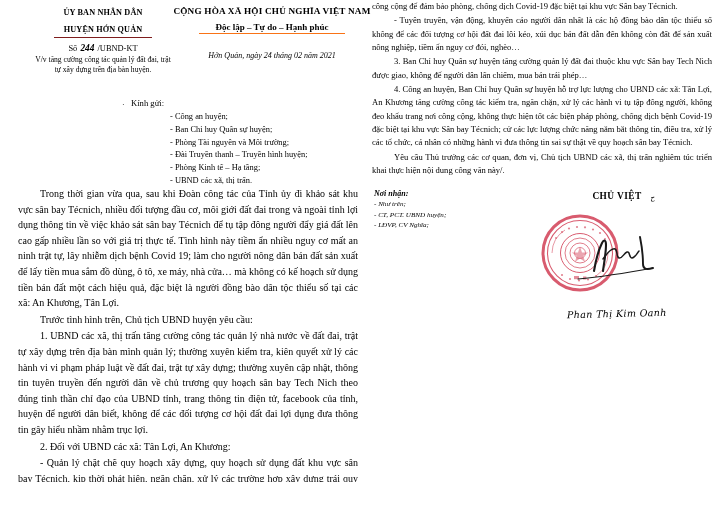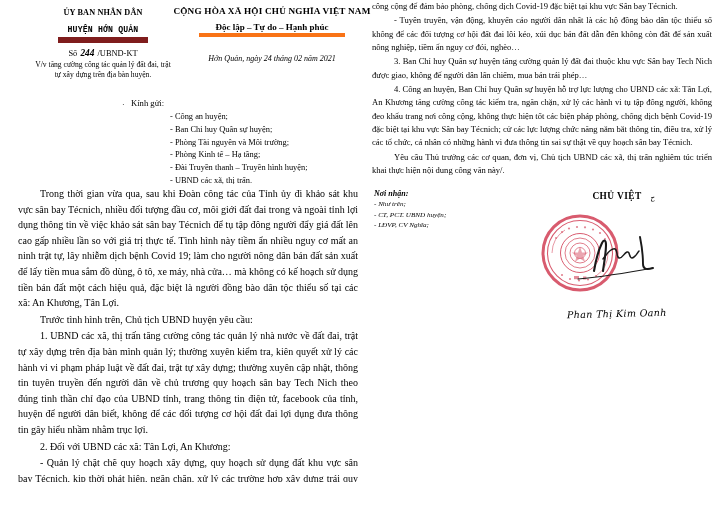--- a/index.html
+++ b/index.html
@@ -44,23 +44,22 @@
   }
   .org-line1, .org-line2 {
     font-size: 8.2px;
     font-weight: bold;
     letter-spacing: .15px;
     line-height: 1.25;
     white-space: nowrap;
   }
   .org-line2 {
     display: inline-block;
-    border-bottom: 6px solid #7f1d1d;
+    border-bottom: 1px solid #7f1d1d;
     padding: 0 10px 1px 10px;
-    font-family: Liberation Mono, monospace;
   }
   .docnum {
     margin-top: 5px;
     font-size: 8.4px;
     white-space: nowrap;
   }
   .docnum .num {
     font-family: "Liberation Serif", serif;
     font-weight: bold;
     font-size: 9.4px;
@@ -85,21 +84,21 @@
     font-size: 9.2px;
     font-weight: bold;
     letter-spacing: .2px;
     white-space: nowrap;
   }
   .nation-line2 {
     margin-top: 2px;
     font-size: 9px;
     font-weight: bold;
     display: inline-block;
-    border-bottom: 4px solid #f97316;
+    border-bottom: 1px solid #f97316;
     padding: 0 16px 1px 16px;
     white-space: nowrap;
   }
   .dateline {
     margin-top: 17px;
     font-size: 8px;
     font-style: italic;
     white-space: nowrap;
   }
 
@@ -250,22 +249,22 @@
 
     </div>
 
     <div class="kinhgui-wrap">
       <span class="kinhgui-dot">·</span>
       <div class="kinhgui-label">Kính gửi:</div>
       <ul class="kinhgui-list">
         <li>- Công an huyện;</li>
         <li>- Ban Chỉ huy Quân sự huyện;</li>
         <li>- Phòng Tài nguyên và Môi trường;</li>
+        <li>- Đài Truyền thanh – Truyền hình huyện;</li>
         <li>- Phòng Kinh tế –  Hạ tầng;</li>
-        <li>- Đài Truyền thanh – Truyền hình huyện;</li>
         <li>- UBND các xã, thị trấn.</li>
       </ul>
     </div>
 
     <div class="body-text">
       <p>Trong thời gian vừa qua, sau khi Đoàn công tác của Tỉnh ủy đi khảo sát khu vực sân bay Técnich, nhiều đối tượng đầu cơ, môi giới đất đai trong và ngoài tỉnh lợi dụng thông tin về việc khảo sát sân bay Técnich để tụ tập đông người đẩy giá đất lên cao gấp nhiều lần so với giá trị thực tế. Tình hình này tiềm ẩn nhiều nguy cơ mất an ninh trật tự, lây nhiễm dịch bệnh Covid 19; làm cho người nông dân bán đất sản xuất để lấy tiền mua sắm đồ dùng, ô tô, xe máy, nhà cửa… mà không có kế hoạch sử dụng tiền bán đất một cách hiệu quả, đặc biệt là người đồng bào dân tộc thiểu số tại các xã: An Khương, Tân Lợi.</p>
       <p>Trước tình hình trên, Chủ tịch UBND huyện yêu cầu:</p>
       <p>1. UBND các xã, thị trấn tăng cường công tác quản lý nhà nước về đất đai, trật tự xây dựng trên địa bàn mình quản lý; thường xuyên kiểm tra, kiên quyết xử lý các hành vi vi phạm pháp luật về đất đai, trật tự xây dựng; thường xuyên cập nhật, thông tin tuyên truyền đến người dân về chủ trương quy hoạch sân bay Tech Nich theo đúng tinh thần chỉ đạo của UBND tỉnh, trang thông tin điện tử, facebook của tỉnh, huyện để người dân biết, không để các đối tượng cơ hội đất đai lợi dụng đưa thông tin gây hiểu nhầm nhằm trục lợi.</p>
       <p>2. Đối với UBND các xã: Tân Lợi, An Khương:</p>
       <p>- Quản lý chặt chẽ quy hoạch xây dựng, quy hoạch sử dụng đất khu vực sân bay Técnich, kịp thời phát hiện, ngăn chặn, xử lý các trường hợp xây dựng trái quy định, sử dụng đất sai mục đích, các hành vi vi phạm pháp luật về đất đai tại khu vực sân bay Técnich.</p>

